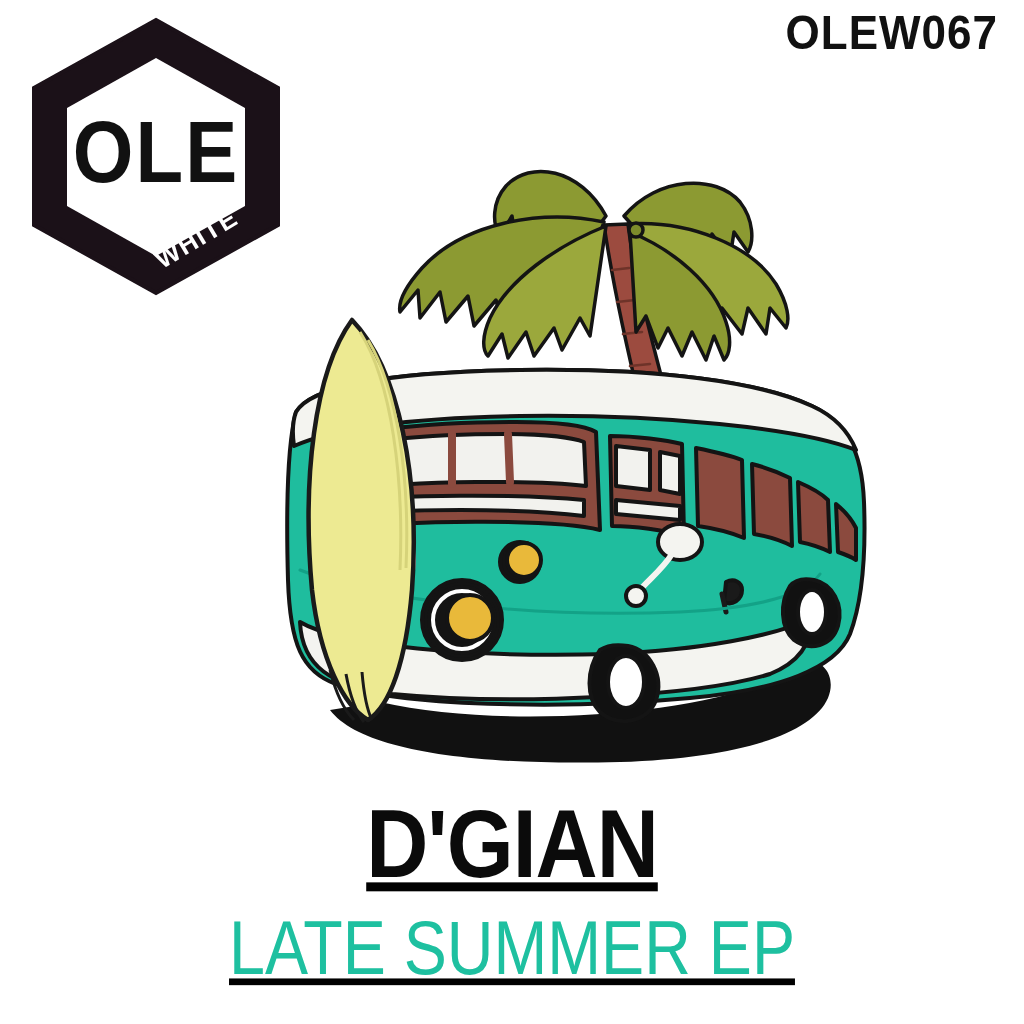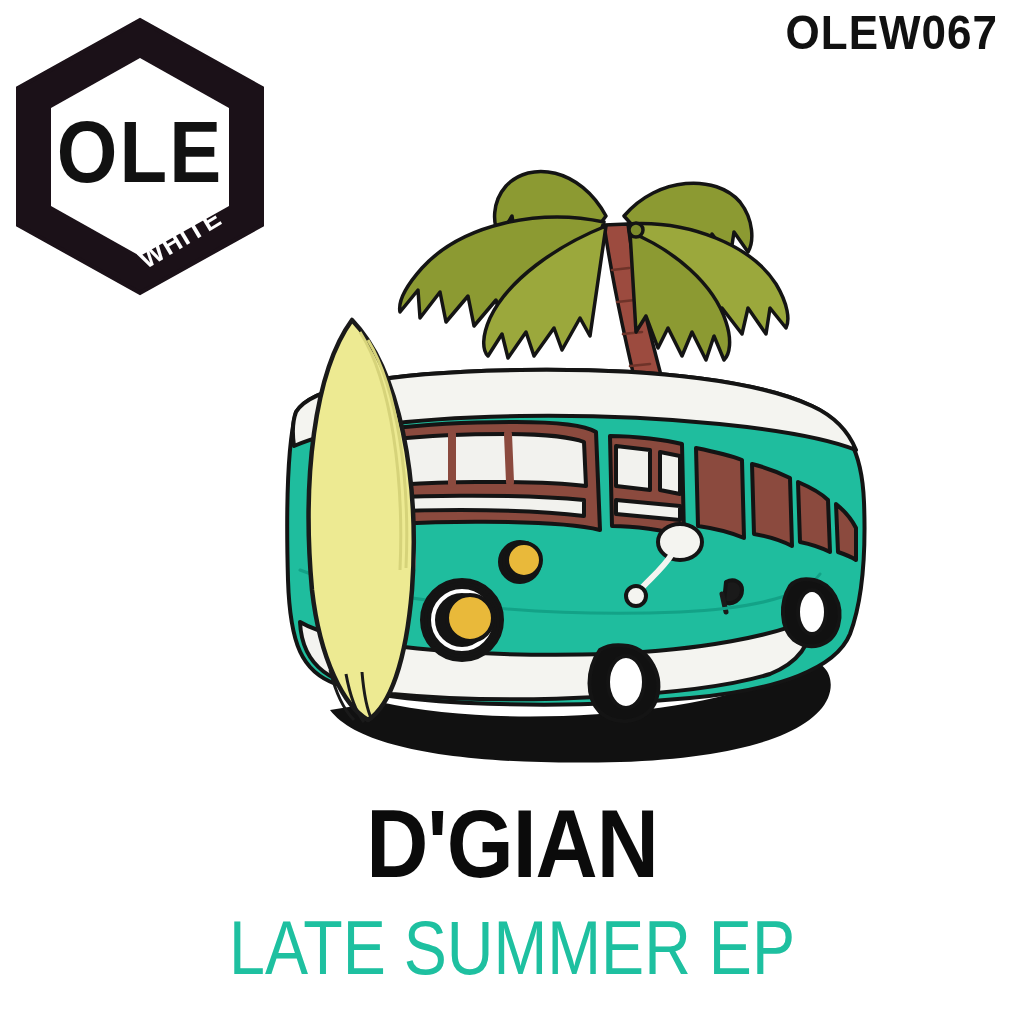--- a/index.html
+++ b/index.html
@@ -29,21 +29,21 @@
     letter-spacing: 1px;
     color: #111111;
     transform: scaleY(1.08);
     transform-origin: right top;
     white-space: nowrap;
   }
 
   
   #label-logo {
     position: absolute;
-    left: 10px;
+    left: 26px;
     top: 14px;
     width: 260px;
     height: 285px;
   }
   #label-logo svg { display: block; }
 
   
   #artwork {
     position: absolute;
     left: 0;
@@ -53,20 +53,21 @@
   }
   #artwork svg { display: block; width: 100%; height: 100%; }
 
   
   #titles {
     position: absolute;
     left: 0;
     top: 795px;
     width: 1024px;
     text-align: center;
+    text-decoration: underline;
   }
   #artist-name {
     font-family: "Liberation Sans", sans-serif;
     font-size: 86px;
     font-weight: 700;
     color: #0b0b0b;
     letter-spacing: -1px;
     line-height: 1.0;
     transform: scaleY(1.12);
     transform-origin: center top;

